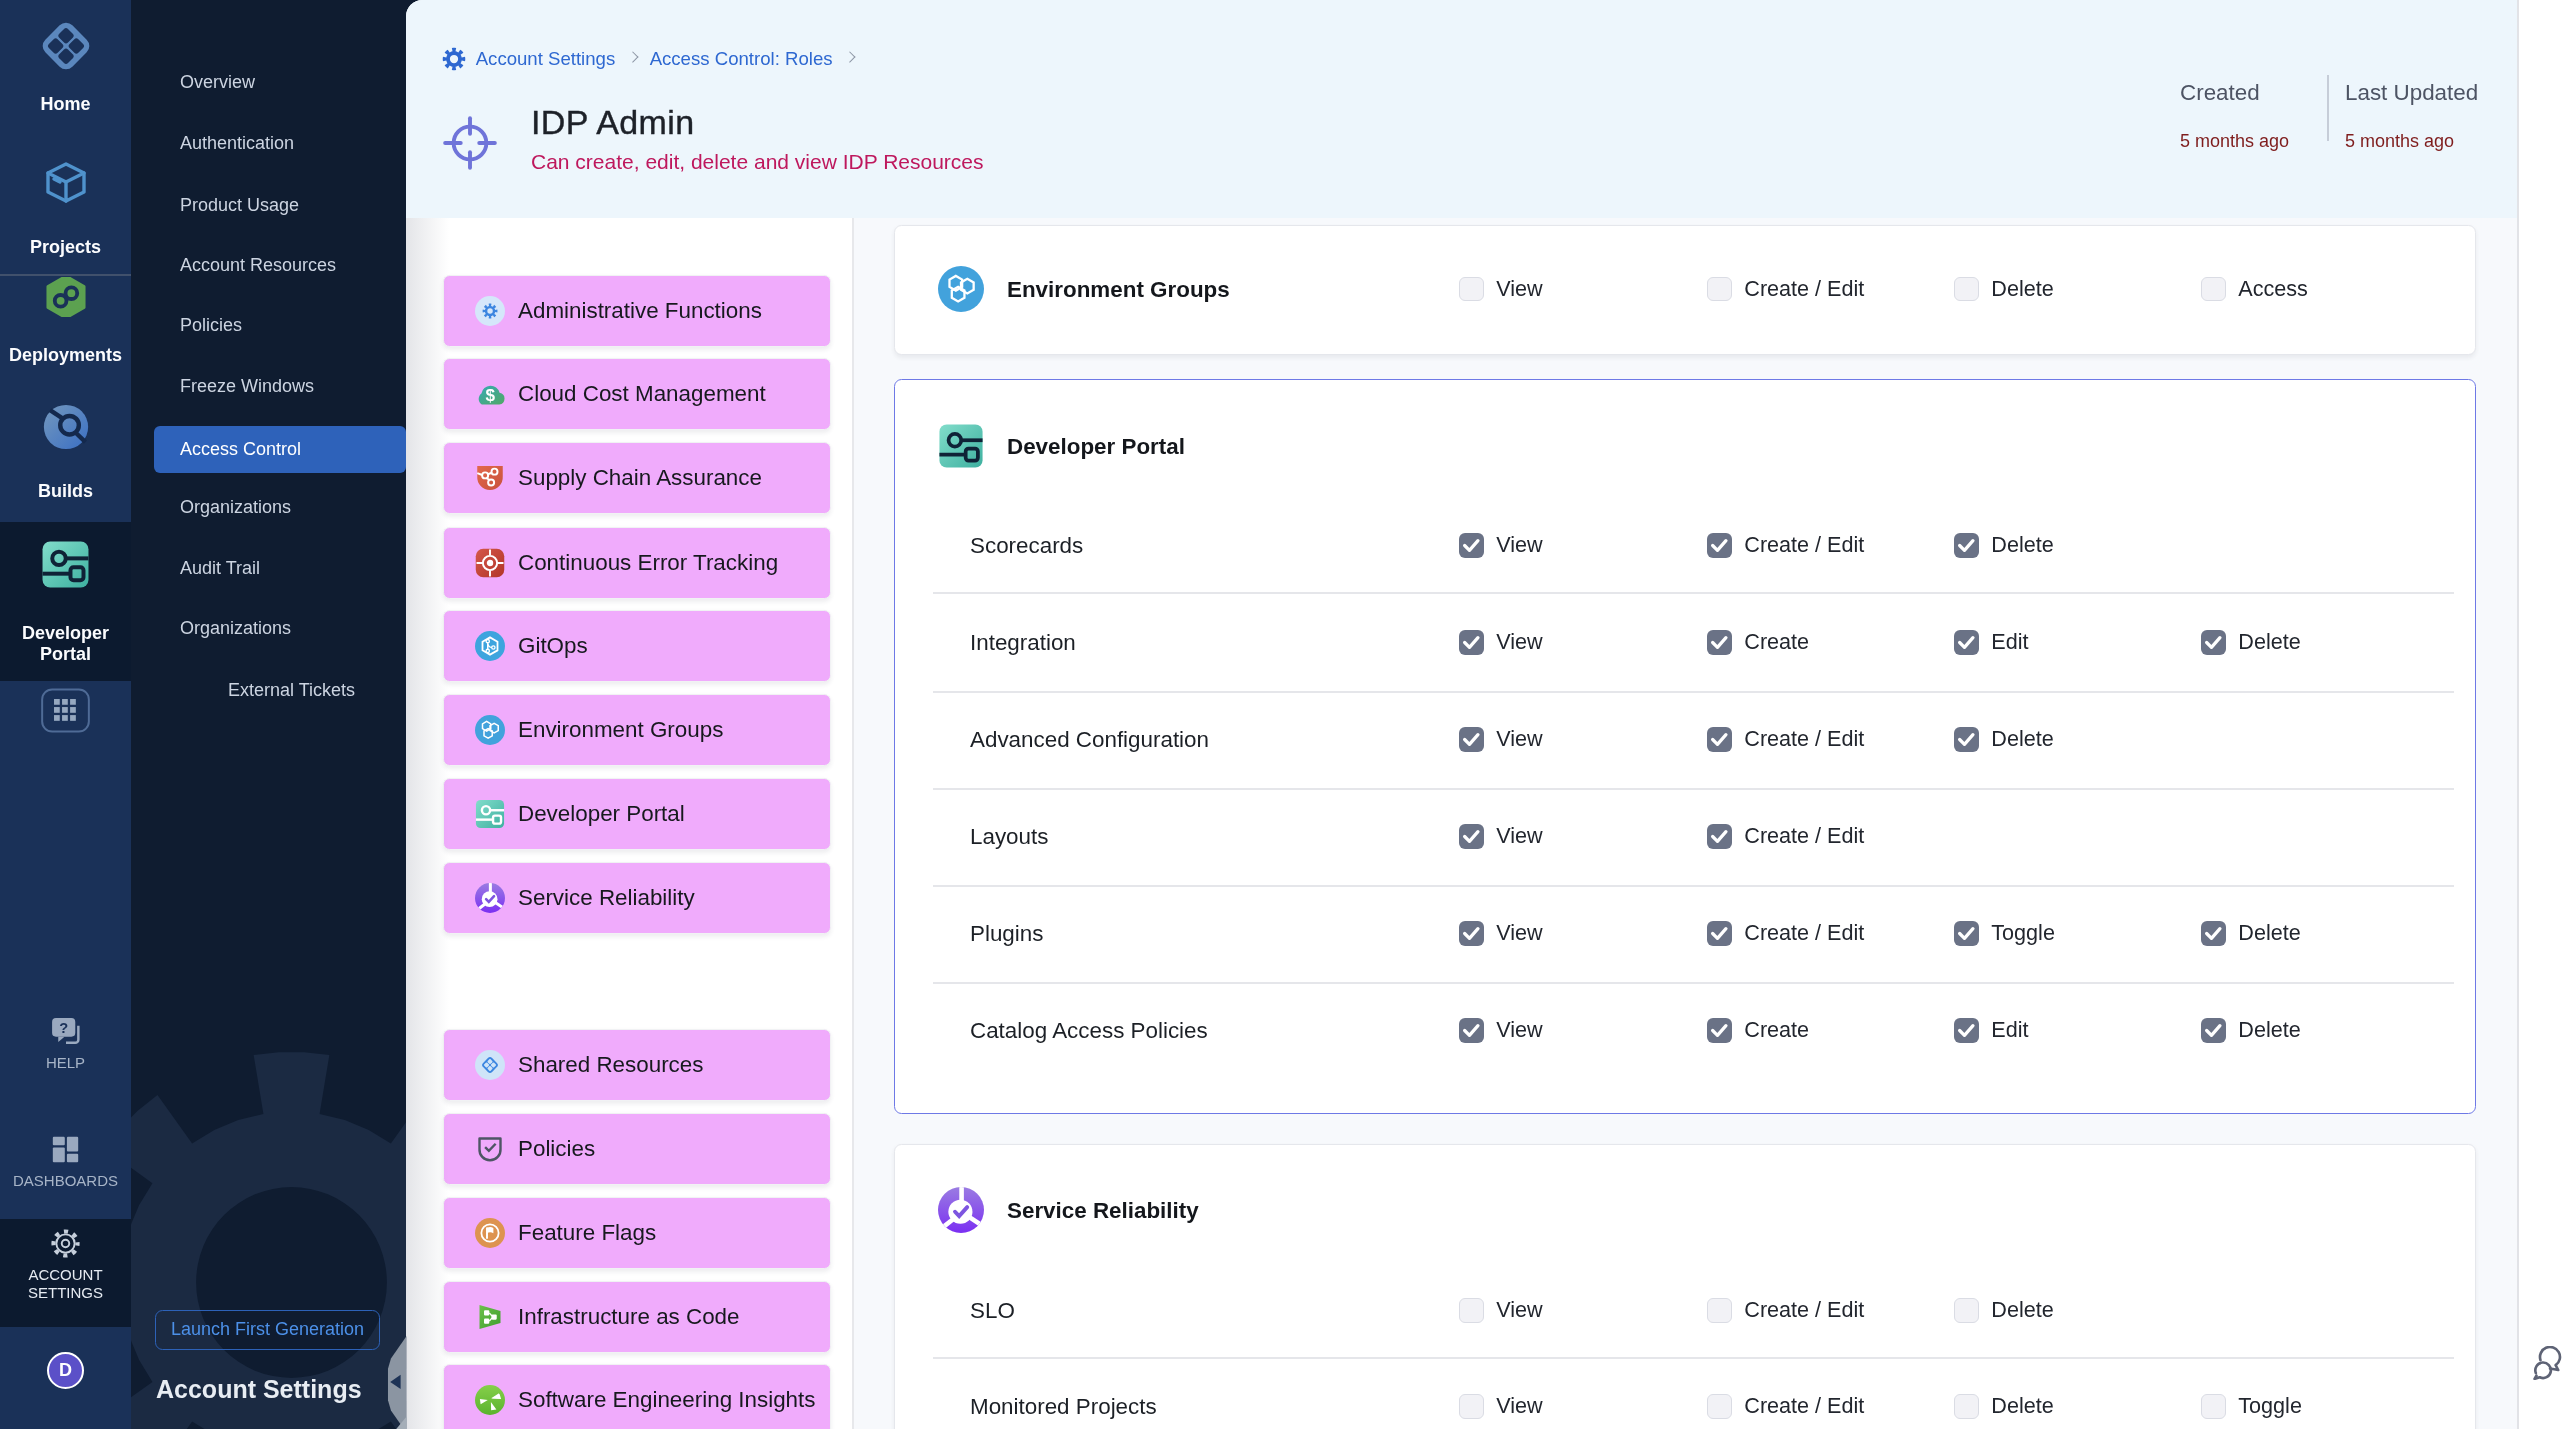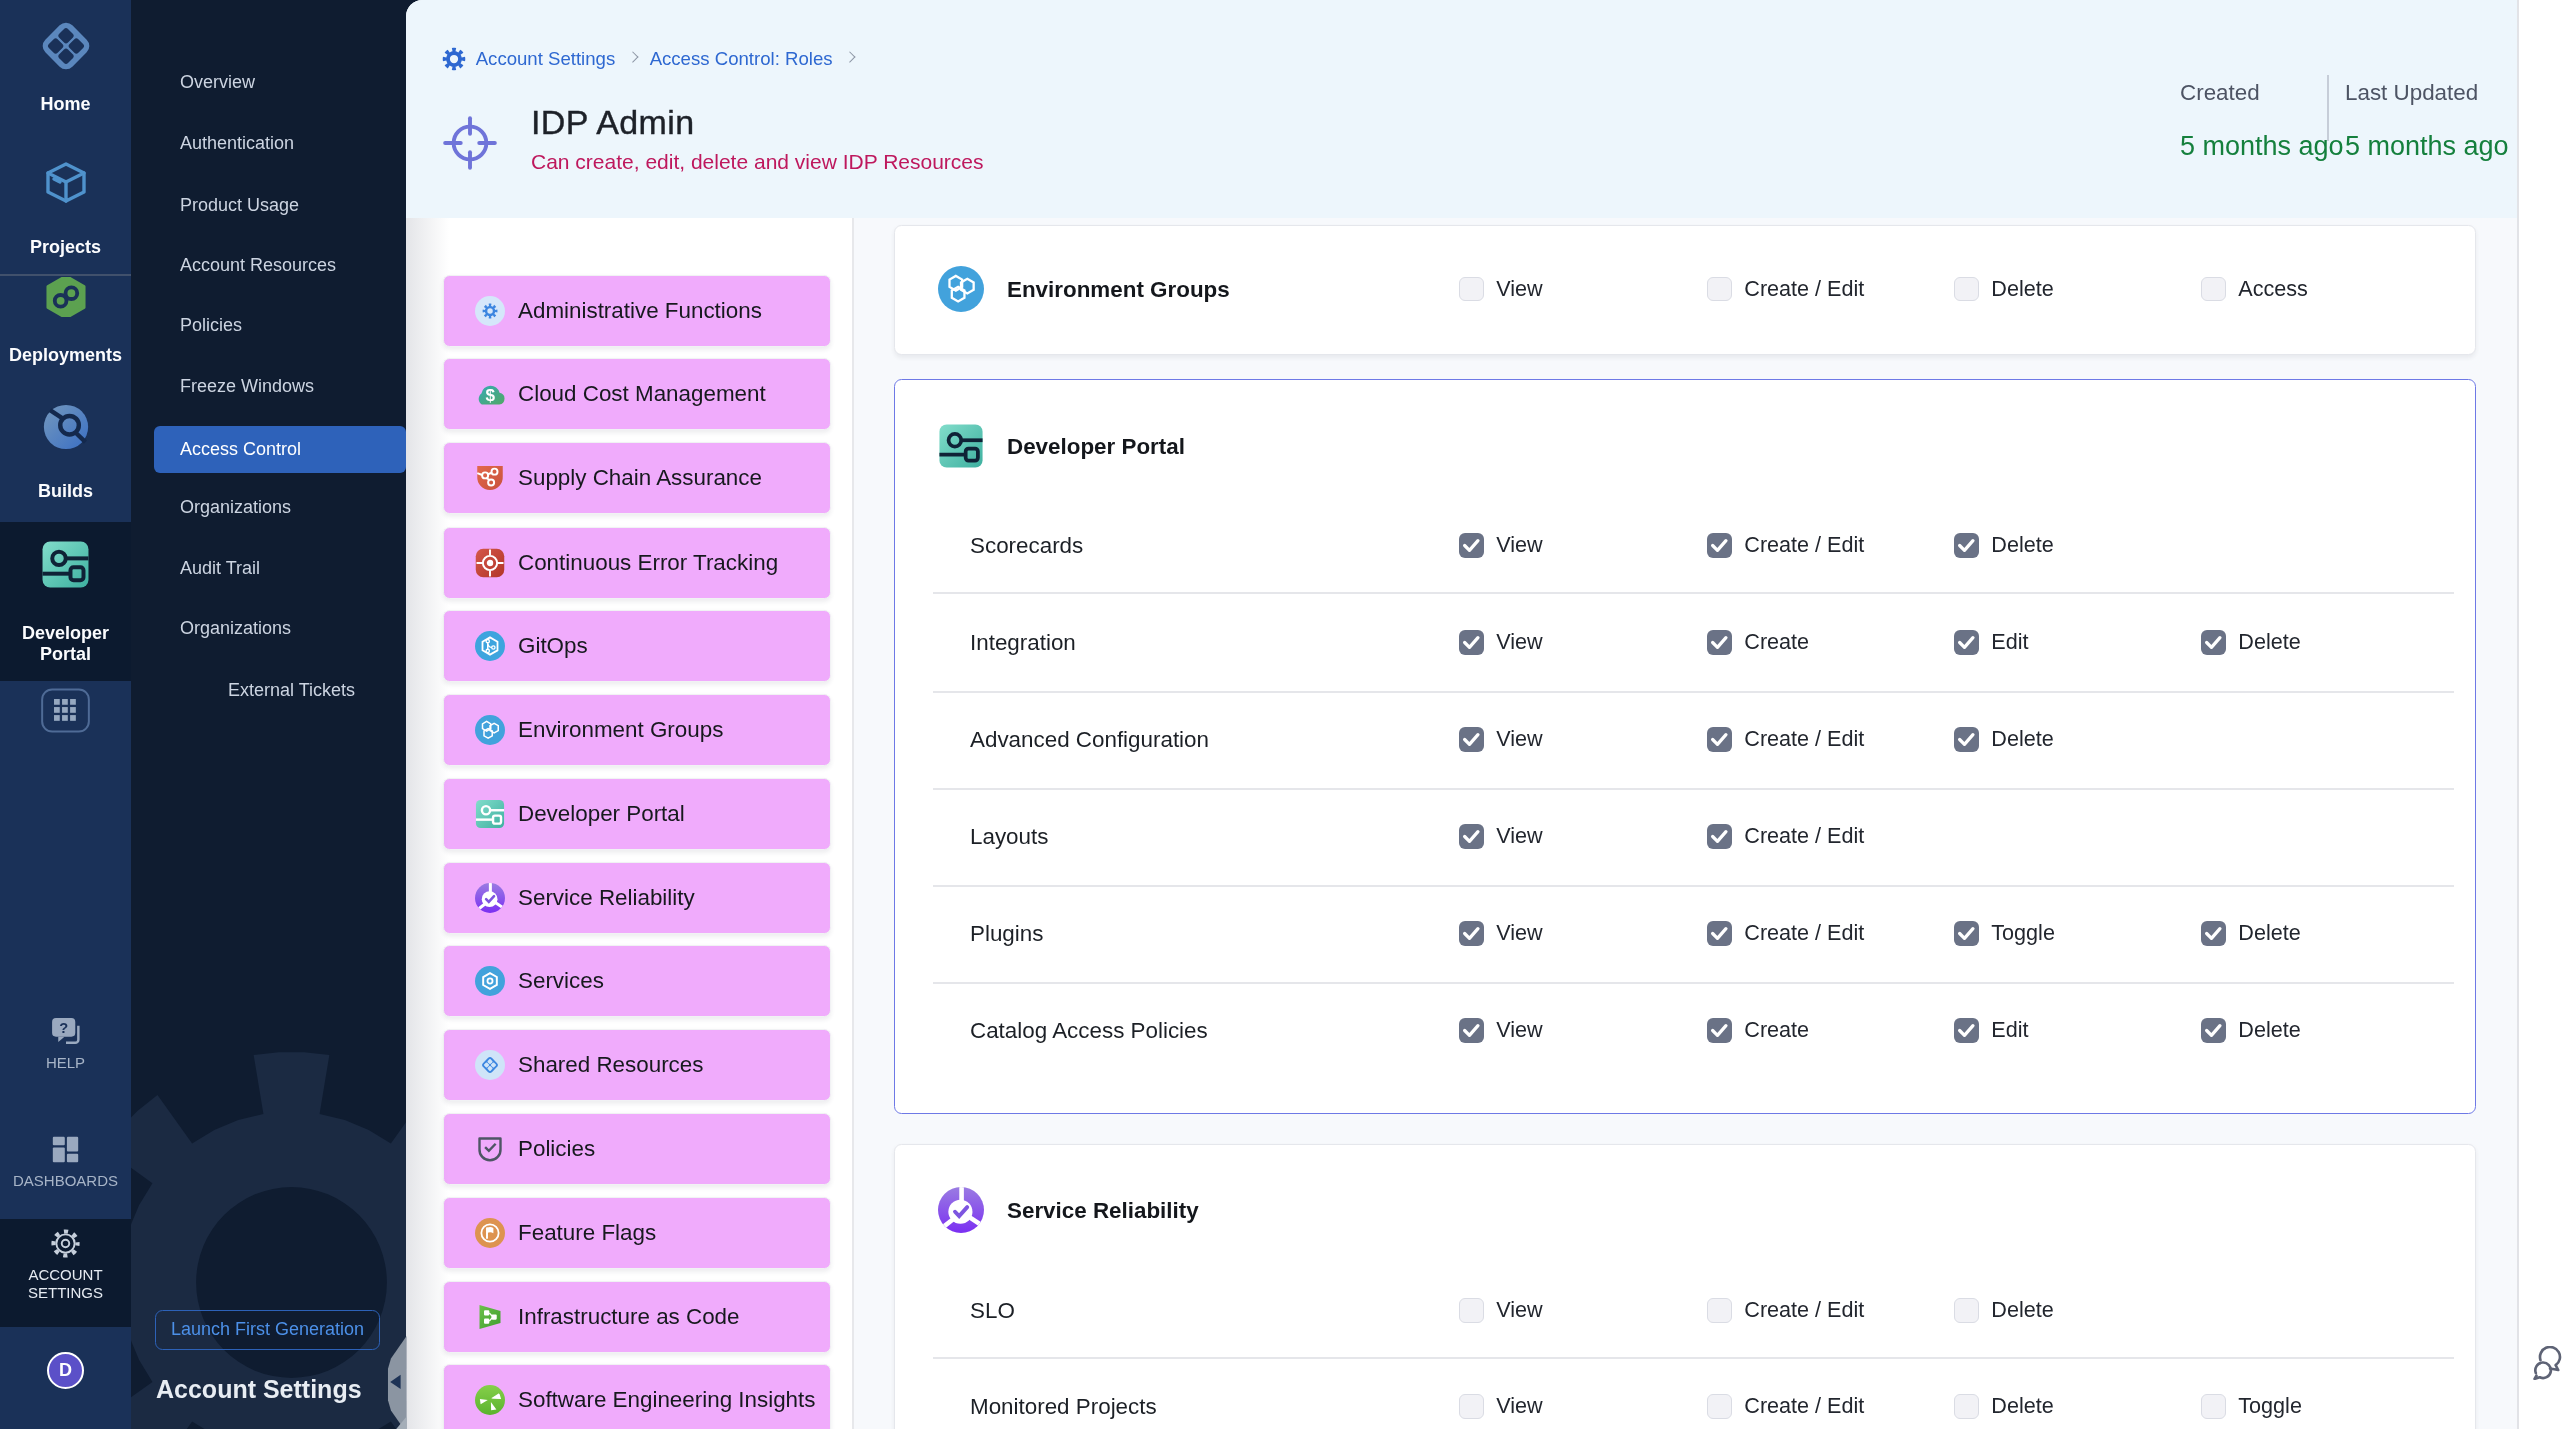--- a/index.html
+++ b/index.html
@@ -29,21 +29,21 @@
   #crumb { position:absolute; left:36px; top:47px; height:24px; display:flex; align-items:center; }
   #crumb .lnk { color:#2e68d1; font-size:18.6px; }
   .sepsvg { width:10.4px; height:16.4px; margin:0 12px; display:inline-block;
     background:none; position:relative; }
   .sepsvg::before { content:''; position:absolute; left:1.5px; top:2.2px; width:6.7px; height:6.7px;
     border-right:1.8px solid #8d96a5; border-top:1.8px solid #8d96a5; transform:rotate(45deg); }
   #pgtitle { position:absolute; left:125px; top:103px; font-size:34px; color:#1d2128; letter-spacing:0.4px; -webkit-text-stroke:0.4px #1d2128; }
   #pgsub { position:absolute; left:125px; top:150px; font-size:21px; color:#be185d; }
   .meta { position:absolute; top:80px; }
   .meta .m1 { font-size:22.4px; color:#4d5464; margin-bottom:25px; }
-  .meta .m2 { font-size:27px; color:#15803d; }
+  .meta .m2 { font-size:18px; color:#7f1d1d; }
   #metadiv { position:absolute; left:1921px; top:75px; width:1.5px; height:66px; background:#c6cdd8; }
   #edgeshadow { position:absolute; left:0; top:218px; width:43px; height:1212px; z-index:3; background:linear-gradient(90deg, rgba(93,99,119,0.17), rgba(93,99,119,0)); }
   #leftcol { position:absolute; left:0; top:218px; width:447px; height:1212px; background:#fff; }
   #coldiv { position:absolute; left:446px; top:218px; width:1.5px; height:1212px; background:#e7e8eb; }
   .lcard { position:absolute; left:37px; width:388px; height:72px; background:#f0abfc; border-radius:6.7px;
     border:0.7px solid #f1f2f4; box-shadow:0 2.2px 4.5px rgba(40,41,61,0.08); }
   .lcard .ic { position:absolute; left:31px; top:50%; transform:translateY(-50%); width:30px; height:30px; display:flex; align-items:center; }
   .lcard .tx { position:absolute; left:74px; top:50%; transform:translateY(-50%); font-size:22.4px; color:#17191e; white-space:nowrap; }
   #rightcol { position:absolute; left:448px; top:218px; width:1664px; height:1212px; background:#f7f9fc; }
   .pcard { position:absolute; left:40px; width:1582px; background:#fff; border:0.7px solid #e5e7ec;
@@ -263,30 +263,20 @@
 <line x1="20.5" y1="-1" x2="20.5" y2="16"></line>
 <line x1="17" y1="25" x2="3" y2="36"></line>
 <line x1="24" y1="24" x2="39" y2="34"></line>
 </g>
 <circle cx="19.5" cy="21.5" r="10.5" fill="#fff"></circle>
 <path d="M14.8 21.5 l3.6 3.8 l7 -7.8" stroke="#7d55e0" stroke-width="3.4" fill="none" stroke-linecap="round"></path>
               </svg>
             </span>
             <span class="tx">Service Reliability</span>
           </div>
-<div class="lcard" style="top:727px;">
-            <span class="ic">
-              <svg width="30" height="30" viewBox="0 0 40 40">
-                <circle cx="20" cy="20" r="20" fill="#42a2dc"></circle>
-<polygon points="29.1,25.2 20.0,30.5 10.9,25.3 10.9,14.8 20.0,9.5 29.1,14.7" fill="none" stroke="#fff" stroke-width="2.6"></polygon>
-<circle cx="20" cy="20" r="3.4" fill="none" stroke="#fff" stroke-width="2.4"></circle>
-              </svg>
-            </span>
-            <span class="tx">Services</span>
-          </div>
 <div class="lcard" style="top:811px;">
             <span class="ic">
               <svg width="30" height="30" viewBox="0 0 40 40">
                 <circle cx="20" cy="20" r="20" fill="#cfe4f8"></circle>
 <g transform="translate(8,8) scale(0.5)">
 <g transform="rotate(45 24 24)">
                     <rect x="7" y="7" width="34" height="34" rx="8" fill="#3c86e0"></rect>
 <rect x="12" y="12" width="11" height="11" rx="2.5" fill="#cfe4f8"></rect>
 <rect x="25" y="12" width="11" height="11" rx="2.5" fill="#cfe4f8"></rect>
 <rect x="12" y="25" width="11" height="11" rx="2.5" fill="#cfe4f8"></rect>

